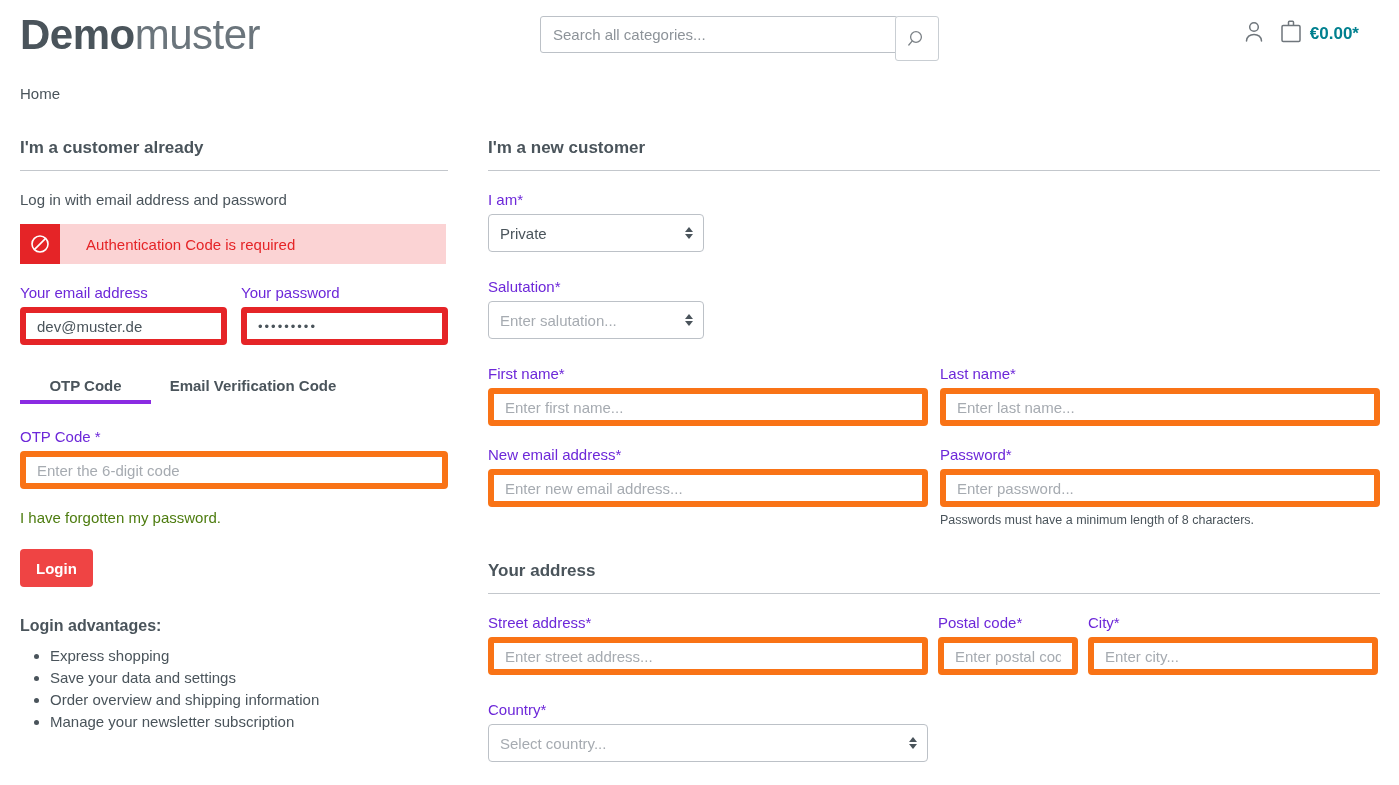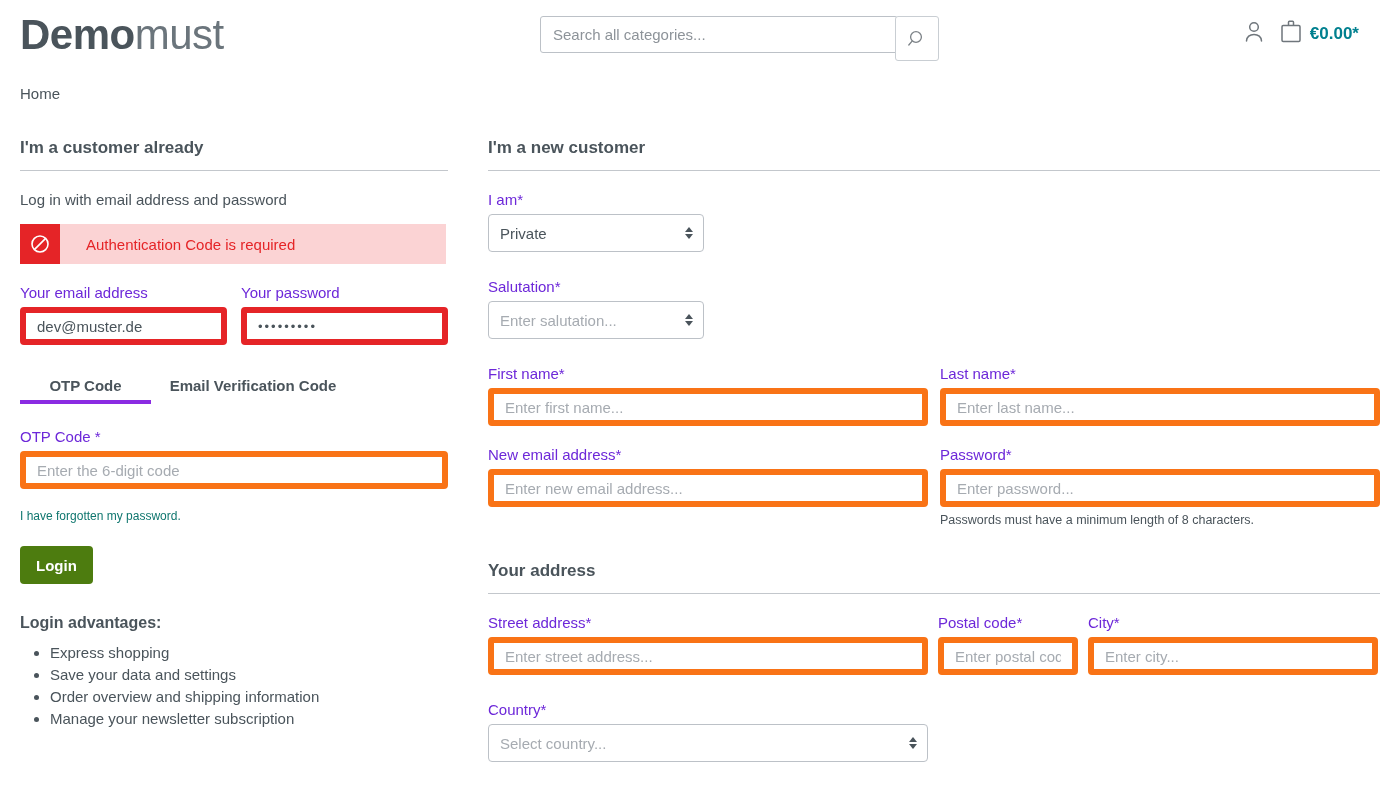--- a/index.html
+++ b/index.html
@@ -121,25 +121,25 @@
   .tab.t1 { width: 131px; text-align: center; }
   .tab.t2 { width: 200px; text-align: center; margin-left: 2px; }
   .tab.active::after {
     content: ""; position: absolute; left: 0; right: 0; bottom: 0;
     height: 4px; background: #8a2be2;
   }
 
   .otp-block { margin-top: 24px; }
 
   .link-forgot {
-    display: inline-block; margin-top: 20px; font-size: 12px;
-    color: #0f766e; text-decoration: none; cursor: pointer;
+    display: inline-block; margin-top: 20px; font-size: 15px;
+    color: #4d7c0f; text-decoration: none; cursor: pointer;
   }
   .btn-login {
-    display: block; margin-top: 22px; background: #4d7c0f; color: #fff;
+    display: block; margin-top: 22px; background: #ef4444; color: #fff;
     border: none; border-radius: 4px; padding: 0 16px; height: 38px;
     font-size: 15px; font-weight: bold; cursor: pointer;
     font-family: "Liberation Sans", sans-serif;
   }
 
   .adv-title { font-size: 16px; font-weight: bold; color: #4a545b; margin: 30px 0 10px 0; }
   .adv-list { margin: 0; padding-left: 30px; }
   .adv-list li { font-size: 15px; color: #4a545b; line-height: 22px; }
 
   
@@ -157,21 +157,21 @@
   .mt20 { margin-top: 20px; }
   .mt34 { margin-top: 34px; }
 </style>
 </head>
 <body>
 
 <div class="page">
 
   <div class="header">
     <div class="logo">
-      <span class="demo">Demo</span><span class="store">must</span>
+      <span class="demo">Demo</span><span class="store">muster</span>
     </div>
 
     <div class="search-wrap">
       <input class="search-input" type="text" placeholder="Search all categories..." style="">
       <button class="search-btn">
         <span>
           <svg width="20" height="20" viewBox="0 0 20 20" fill="none">
             <circle cx="9" cy="8" r="5.4" stroke="#7c8287" stroke-width="1.3"></circle>
             <line x1="5.1" y1="12.1" x2="1.8" y2="16" stroke="#7c8287" stroke-width="1.3" stroke-linecap="round"></line>
           </svg>

